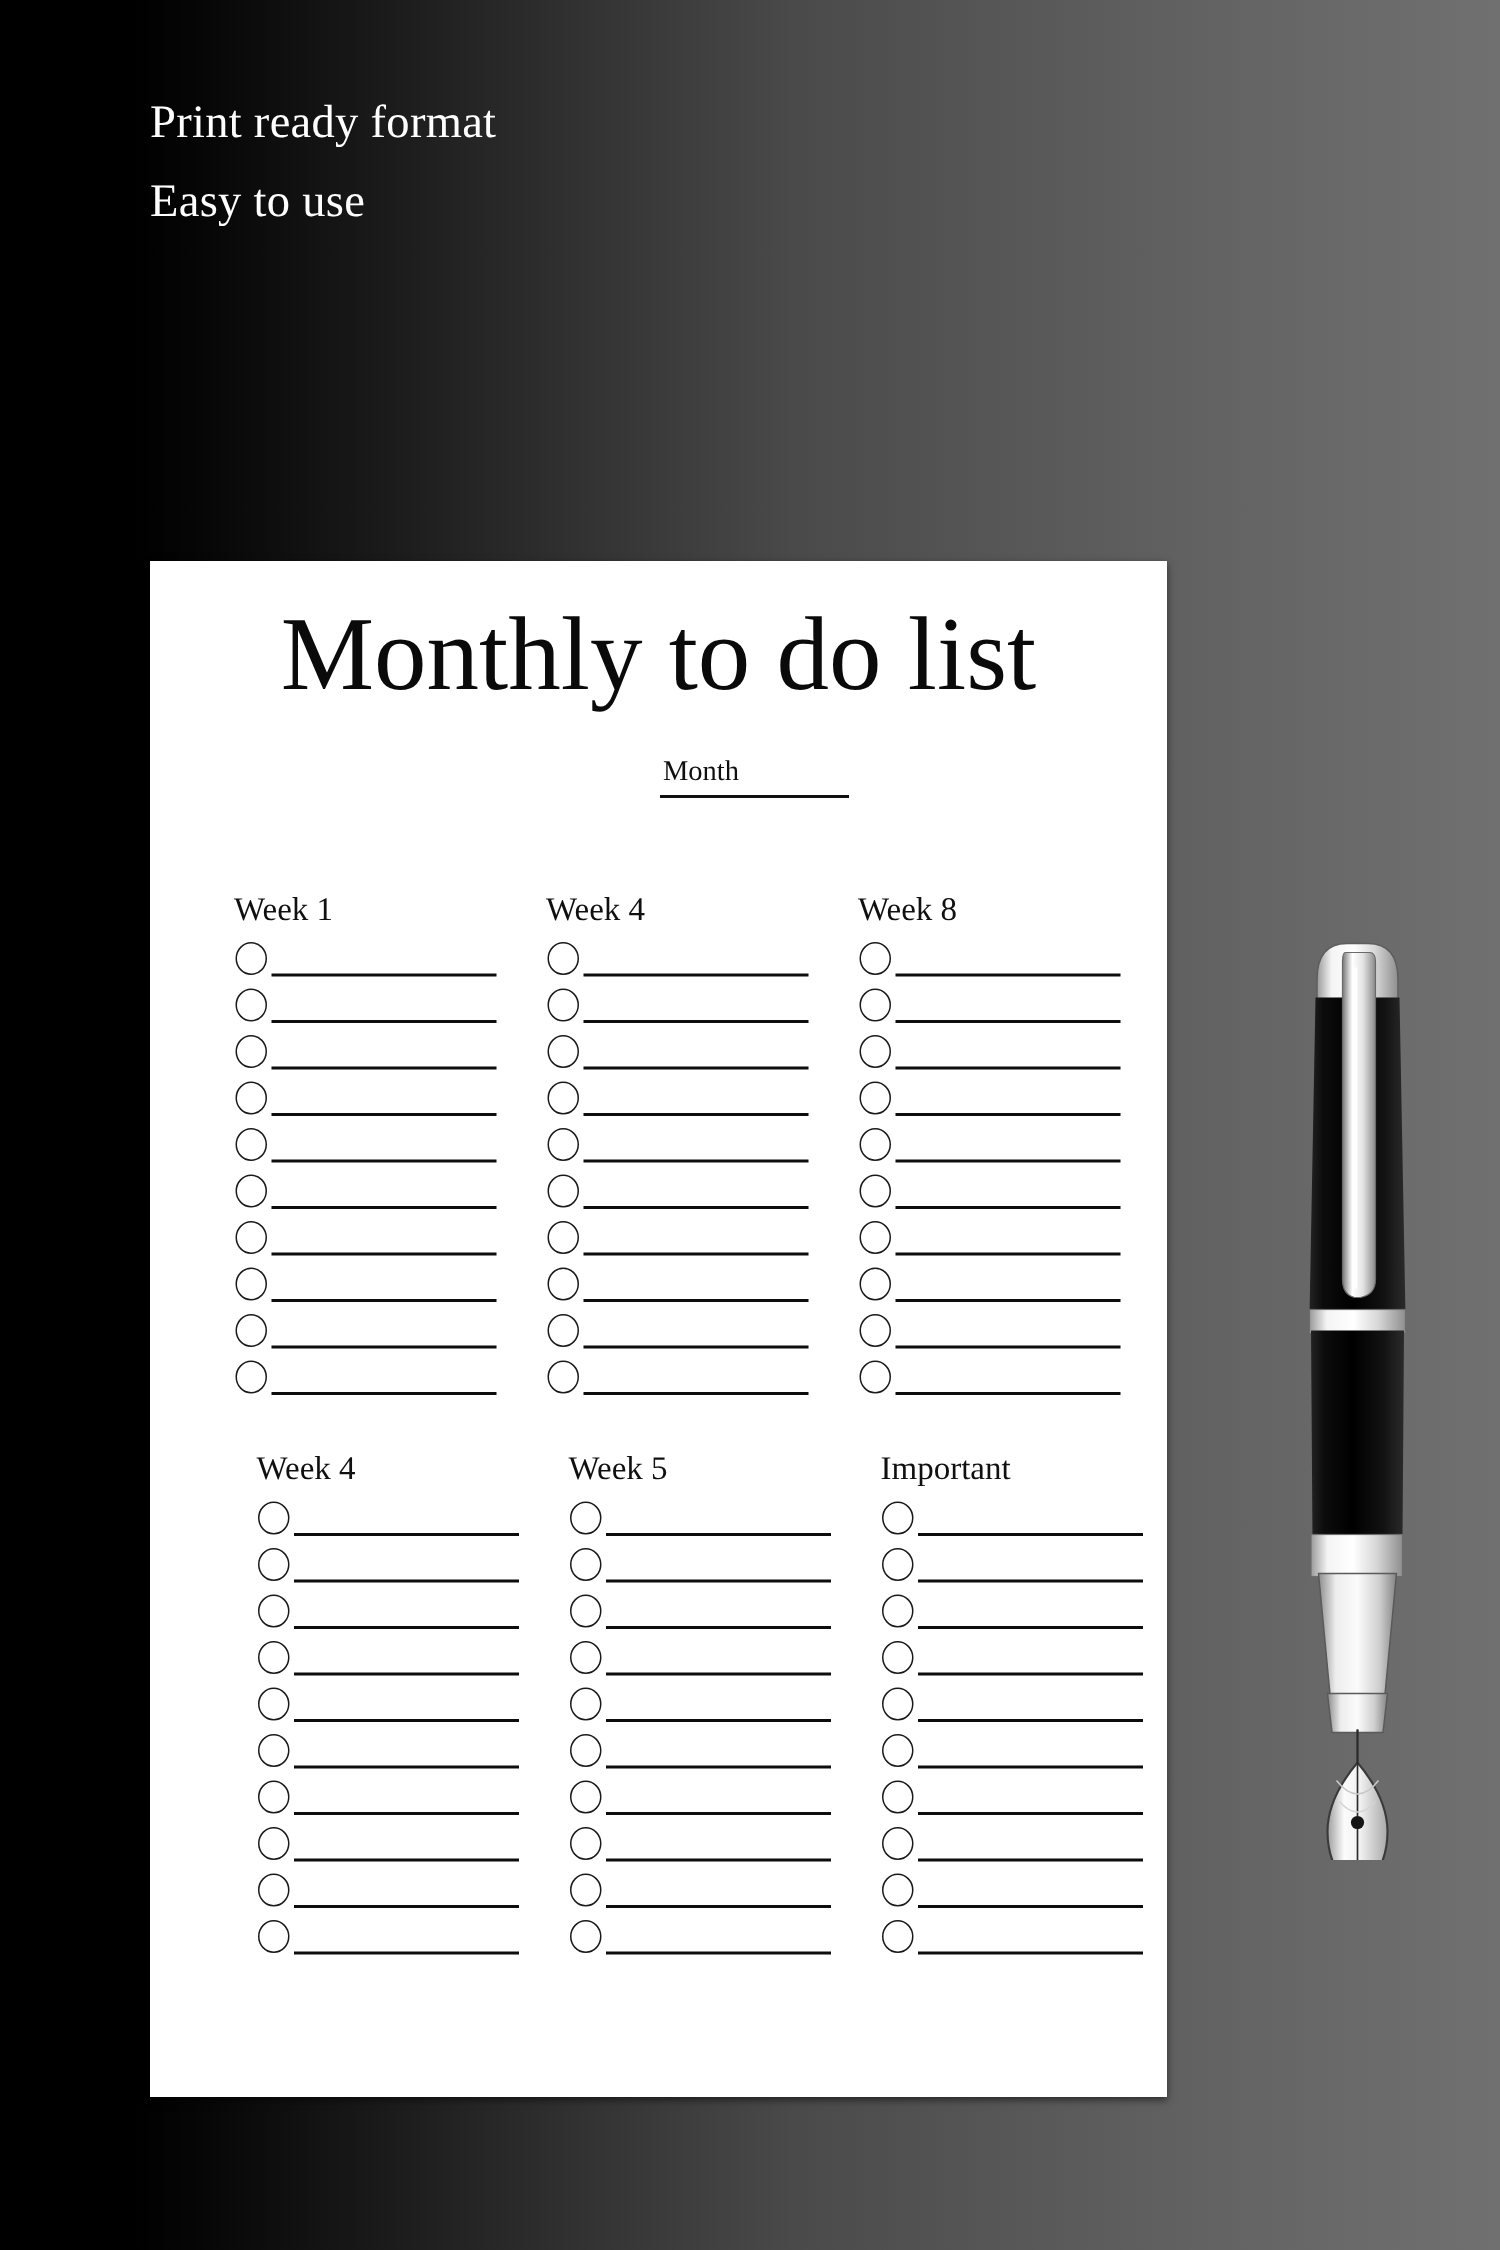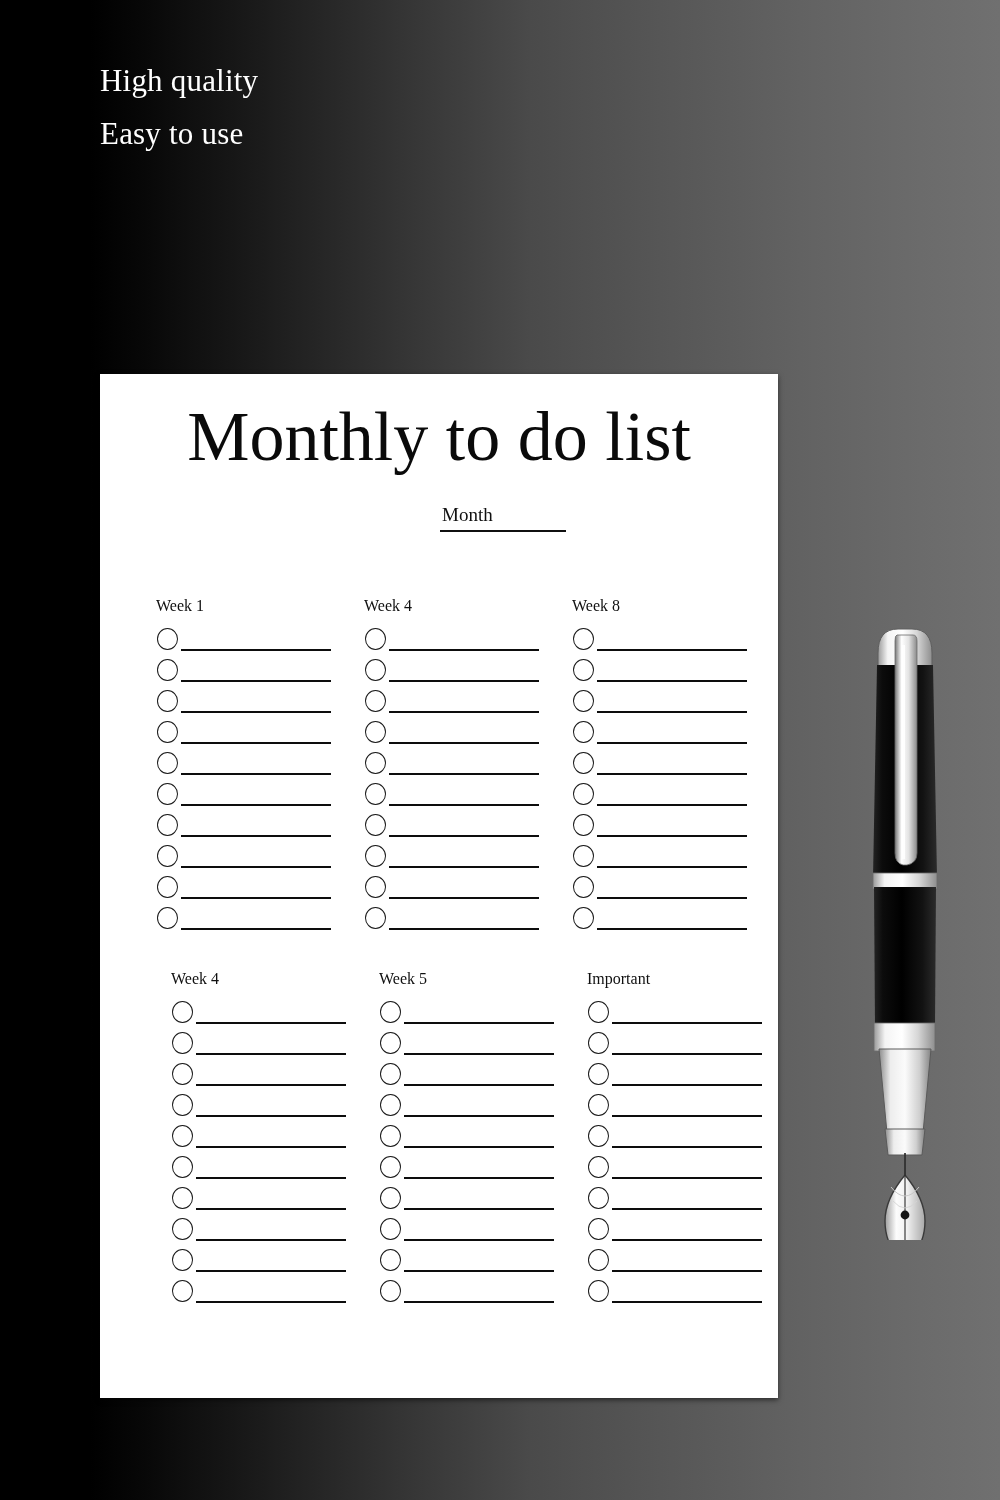--- a/index.html
+++ b/index.html
@@ -92,21 +92,21 @@
   .column {
     position:absolute;
     top:0;
     width:175px;
   }
   .col-0 { left:56px;  }
   .col-1 { left:264px; }
   .col-2 { left:472px; }
 
   .column-heading {
-    font-size:16px;
+    font-size:22px;
     color:#101010;
     line-height:20px;
     margin-bottom:11px;
     white-space:nowrap;
   }
 
   .todo-row {
     position:relative;
     height:31px;
   }
@@ -131,21 +131,21 @@
     left:855px; top:615px;
     width:140px; height:625px;
   }
 </style>
 </head>
 <body>
 
 <div id="stage">
 
   <div id="feature-list">
-    <div class="feature-line">High quality</div>
+    <div class="feature-line">Print ready format</div>
     <div class="feature-line">Easy to use</div>
   </div>
 
   <div id="page">
 
     <div id="page-title">Monthly to do list</div>
 
     <div id="month-field">
       <span id="month-inner">
         <span id="month-label">Month</span>

